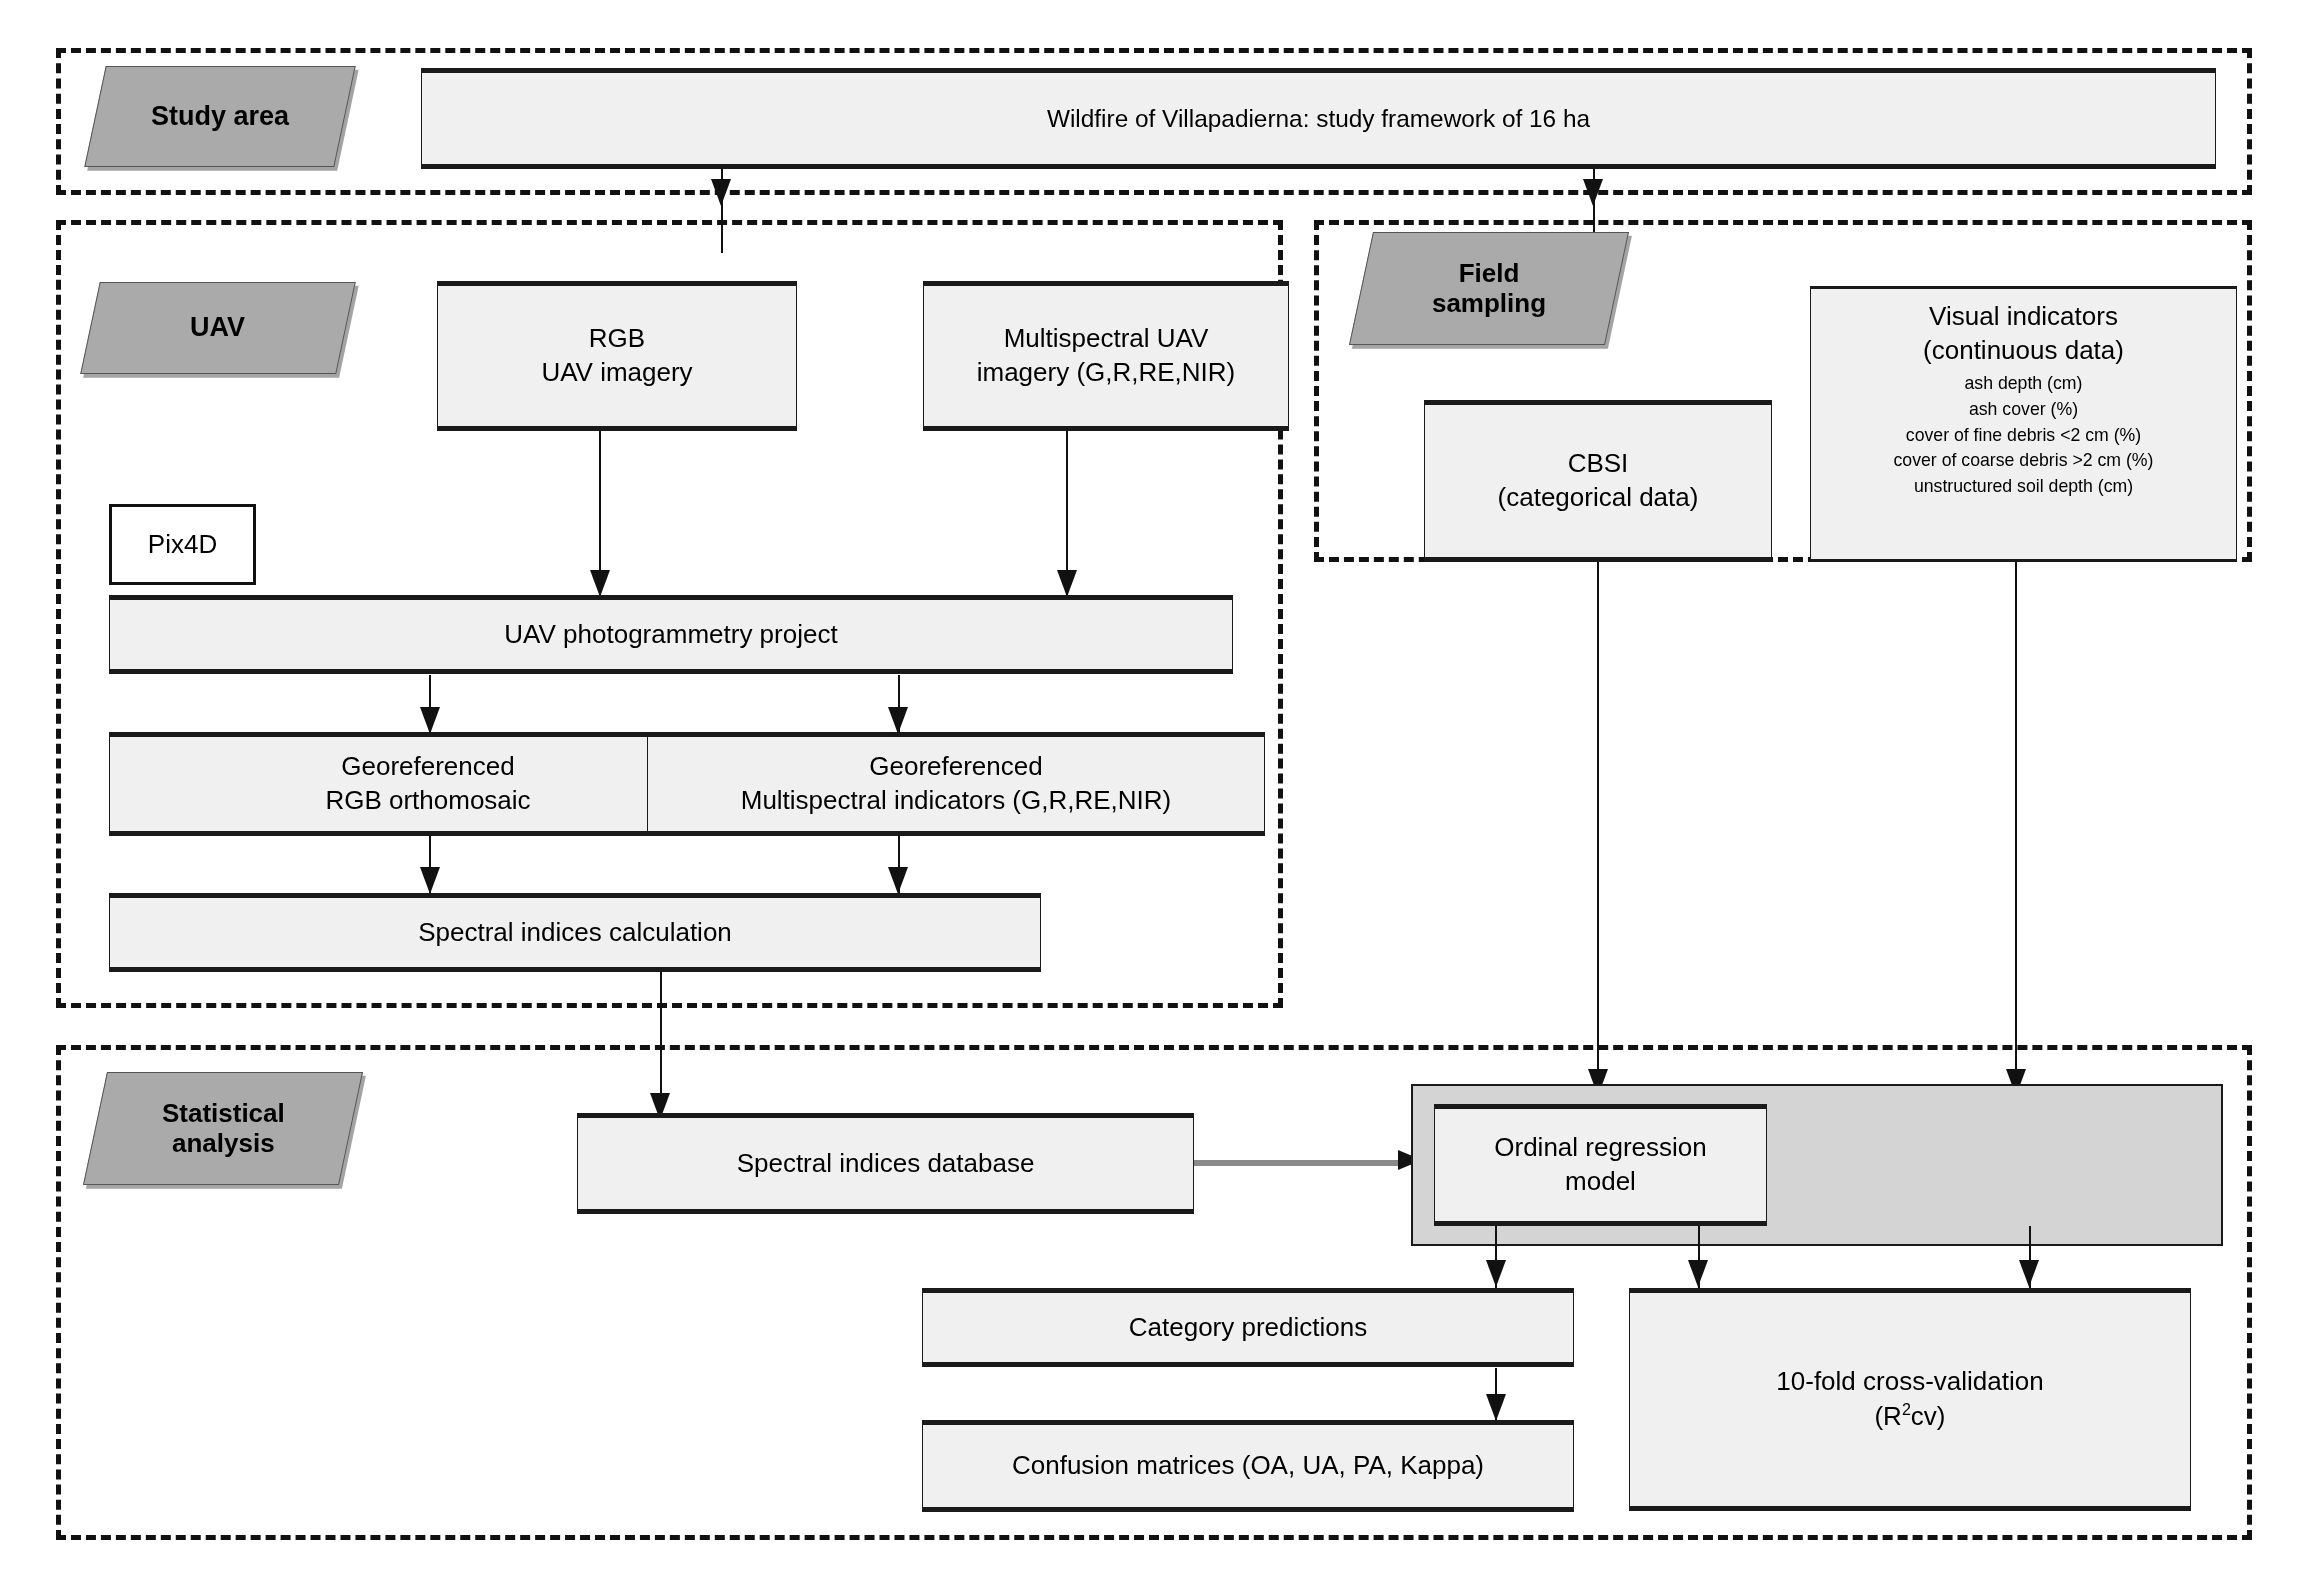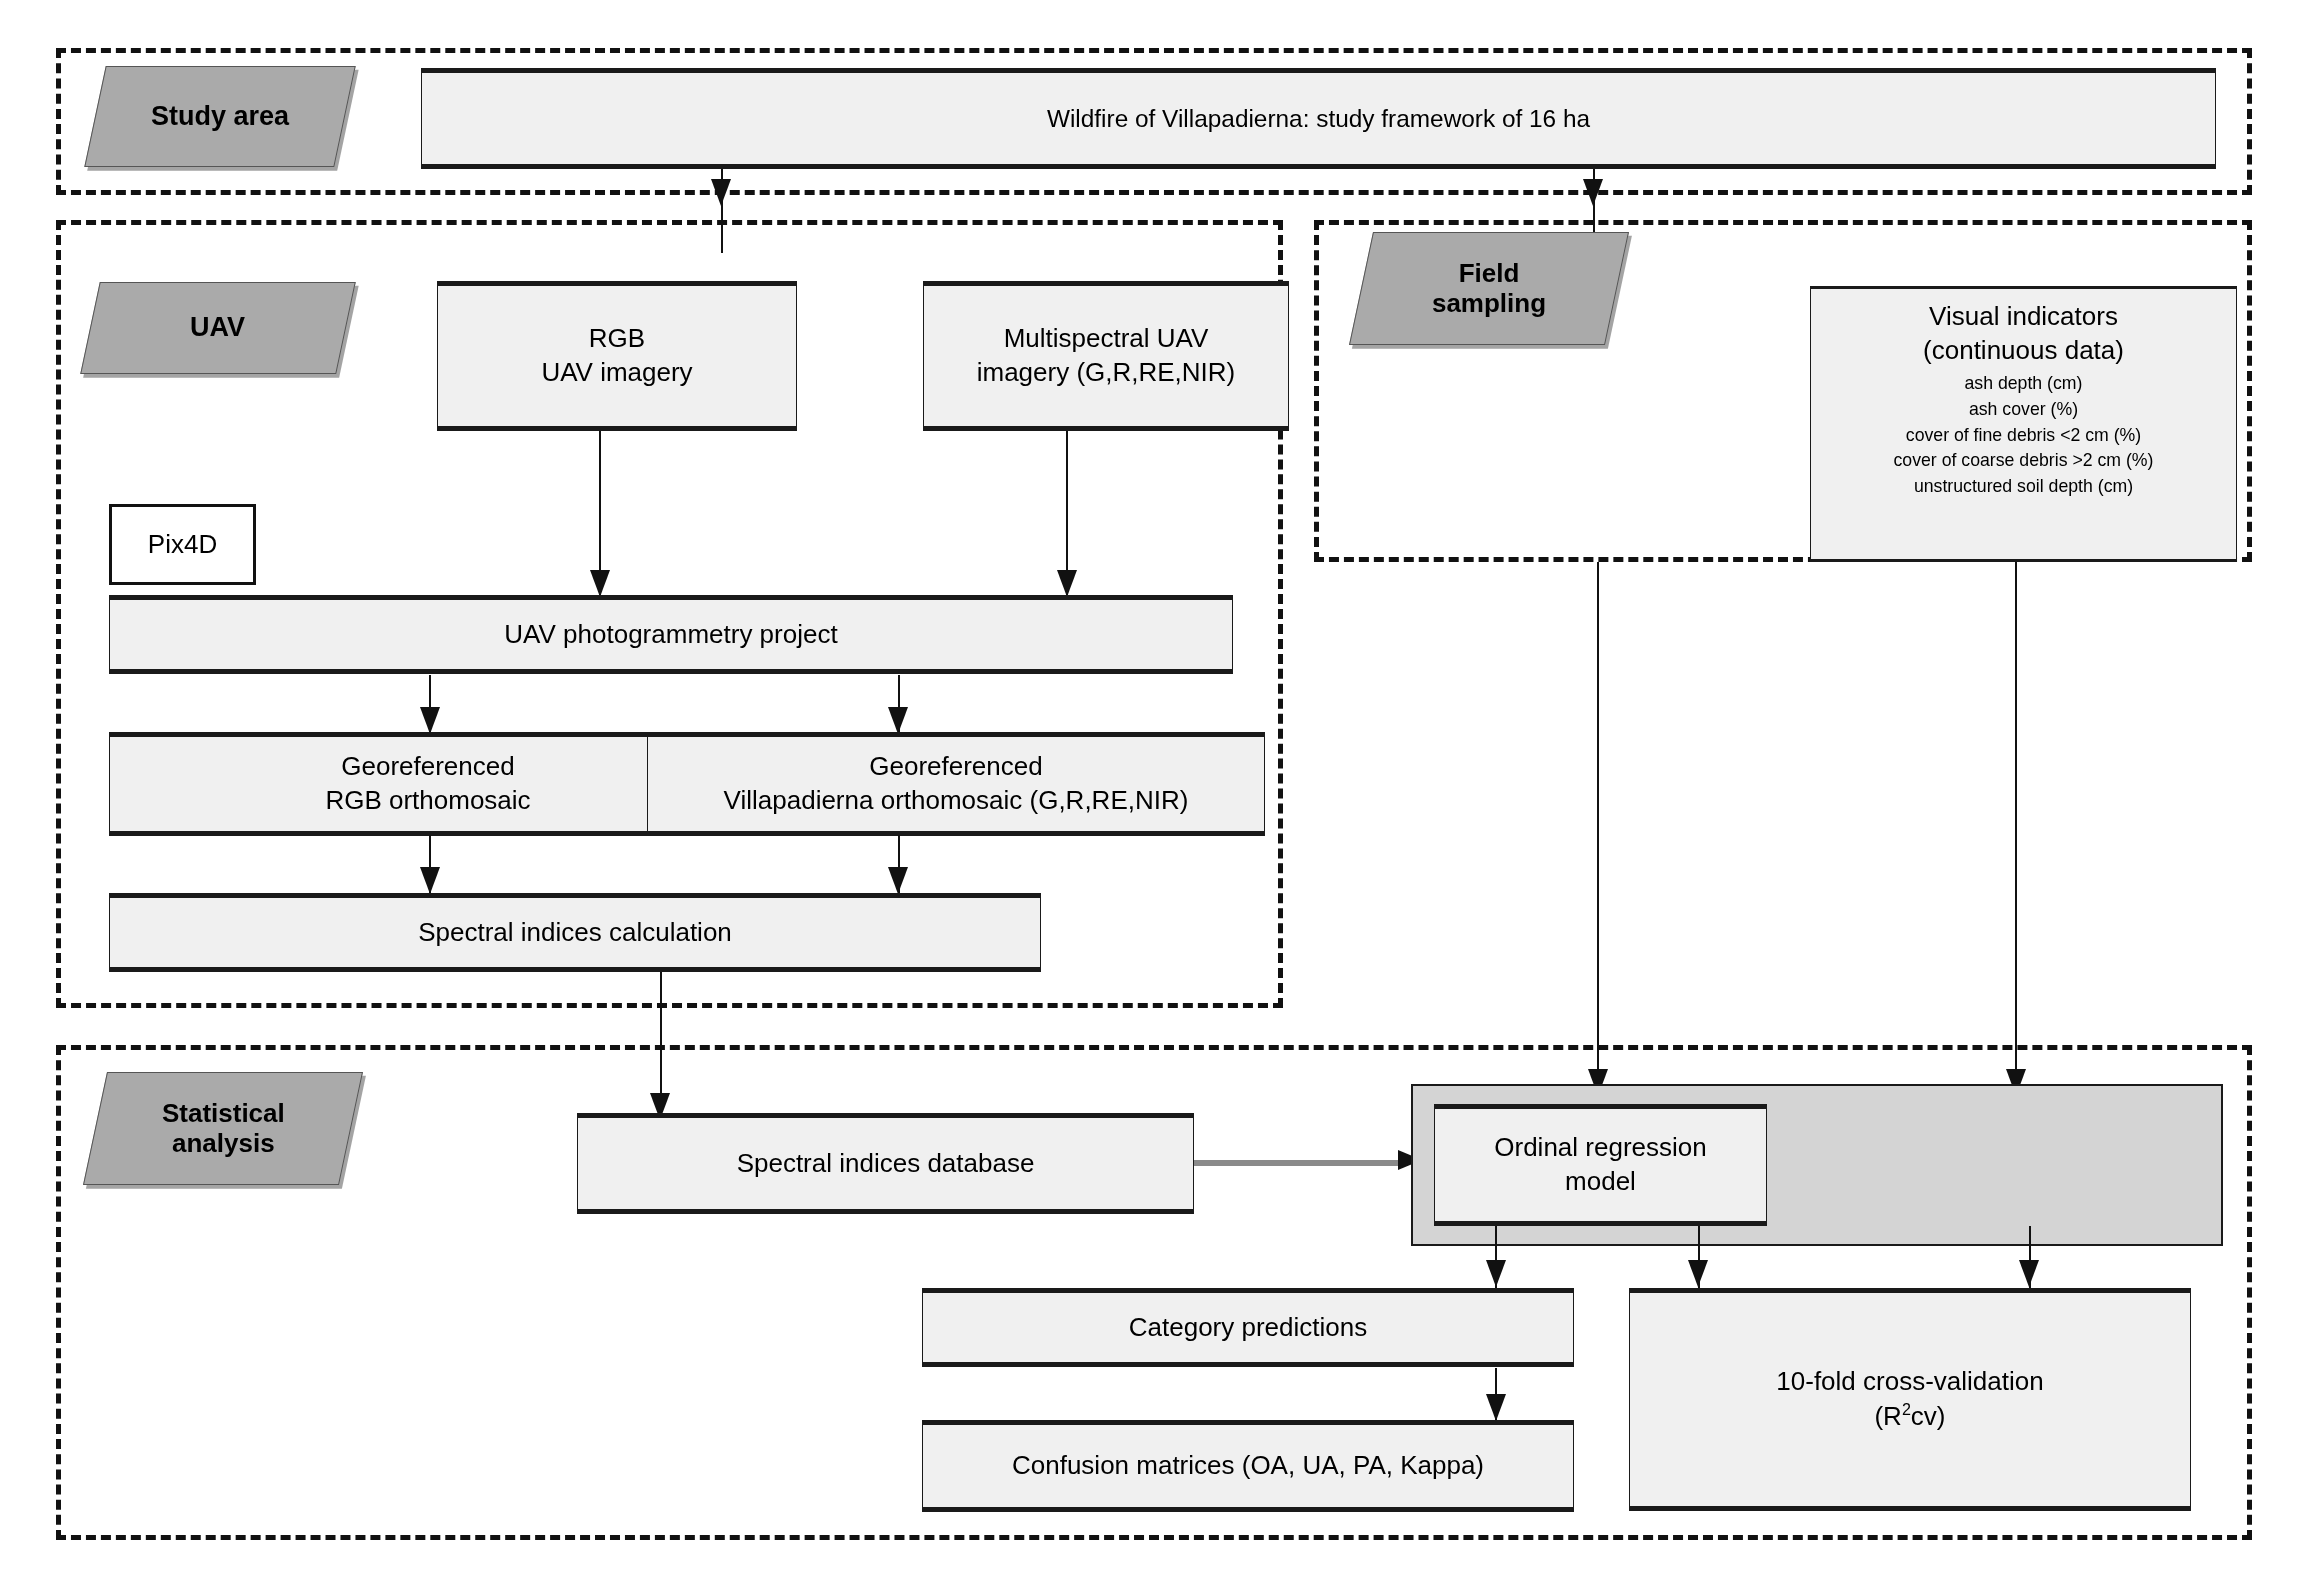--- a/index.html
+++ b/index.html
@@ -96,21 +96,21 @@
   <div class="vline" style="left:898px;top:675px;height:61px;"></div>
   <div class="arrow-d" style="left:888px;top:707px;"></div>
 
   <div class="box" style="left:109px;top:732px;width:638px;height:104px;flex-direction:column;">
     <span style="font-size:26px;">Georeferenced</span>
     <span style="font-size:26px;">RGB orthomosaic</span>
   </div>
 
   <div class="box" style="left:647px;top:732px;width:618px;height:104px;flex-direction:column;">
     <span style="font-size:26px;">Georeferenced</span>
-    <span style="font-size:26px;">Villapadierna orthomosaic (G,R,RE,NIR)</span>
+    <span style="font-size:26px;">Multispectral indicators (G,R,RE,NIR)</span>
   </div>
 
   <div class="vline" style="left:429px;top:835px;height:61px;"></div>
   <div class="arrow-d" style="left:420px;top:867px;"></div>
 
   <div class="vline" style="left:898px;top:835px;height:61px;"></div>
   <div class="arrow-d" style="left:888px;top:867px;"></div>
 
   <div class="box" style="left:109px;top:893px;width:932px;height:79px;">
     <span style="font-size:26px;">Spectral indices calculation</span>
@@ -121,20 +121,24 @@
 
   <div class="section" style="left:1314px;top:220px;width:938px;height:342px;"></div>
 
   <div class="tag" style="left:1361px;top:232px;width:256px;height:113px;">
     <span style="font-size:26px;">
       <span>Field</span><br>
       <span>sampling</span>
     </span>
   </div>
 
+  <div class="box" style="left:1424px;top:400px;width:348px;height:162px;flex-direction:column;">
+    <span style="font-size:26px;">CBSI</span>
+    <span style="font-size:26px;">(categorical data)</span>
+  </div>
 
   <div class="box thin" style="left:1804px;top:286px;width:427px;height:276px;flex-direction:column;justify-content:flex-start;padding-top:11px;">
     <span style="font-size:26px;">Visual indicators</span>
     <span style="font-size:26px;">(continuous data)</span>
     <span class="ind" style="font-size:17.7px;margin-top:3.7px;">ash depth (cm)</span>
     <span class="ind" style="font-size:17.7px;">ash cover (%)</span>
     <span class="ind" style="font-size:17.7px;">cover of fine debris &lt;2 cm (%)</span>
     <span class="ind" style="font-size:17.7px;">cover of coarse debris &gt;2 cm (%)</span>
     <span class="ind" style="font-size:17.7px;">unstructured soil depth (cm)</span>
   </div>

